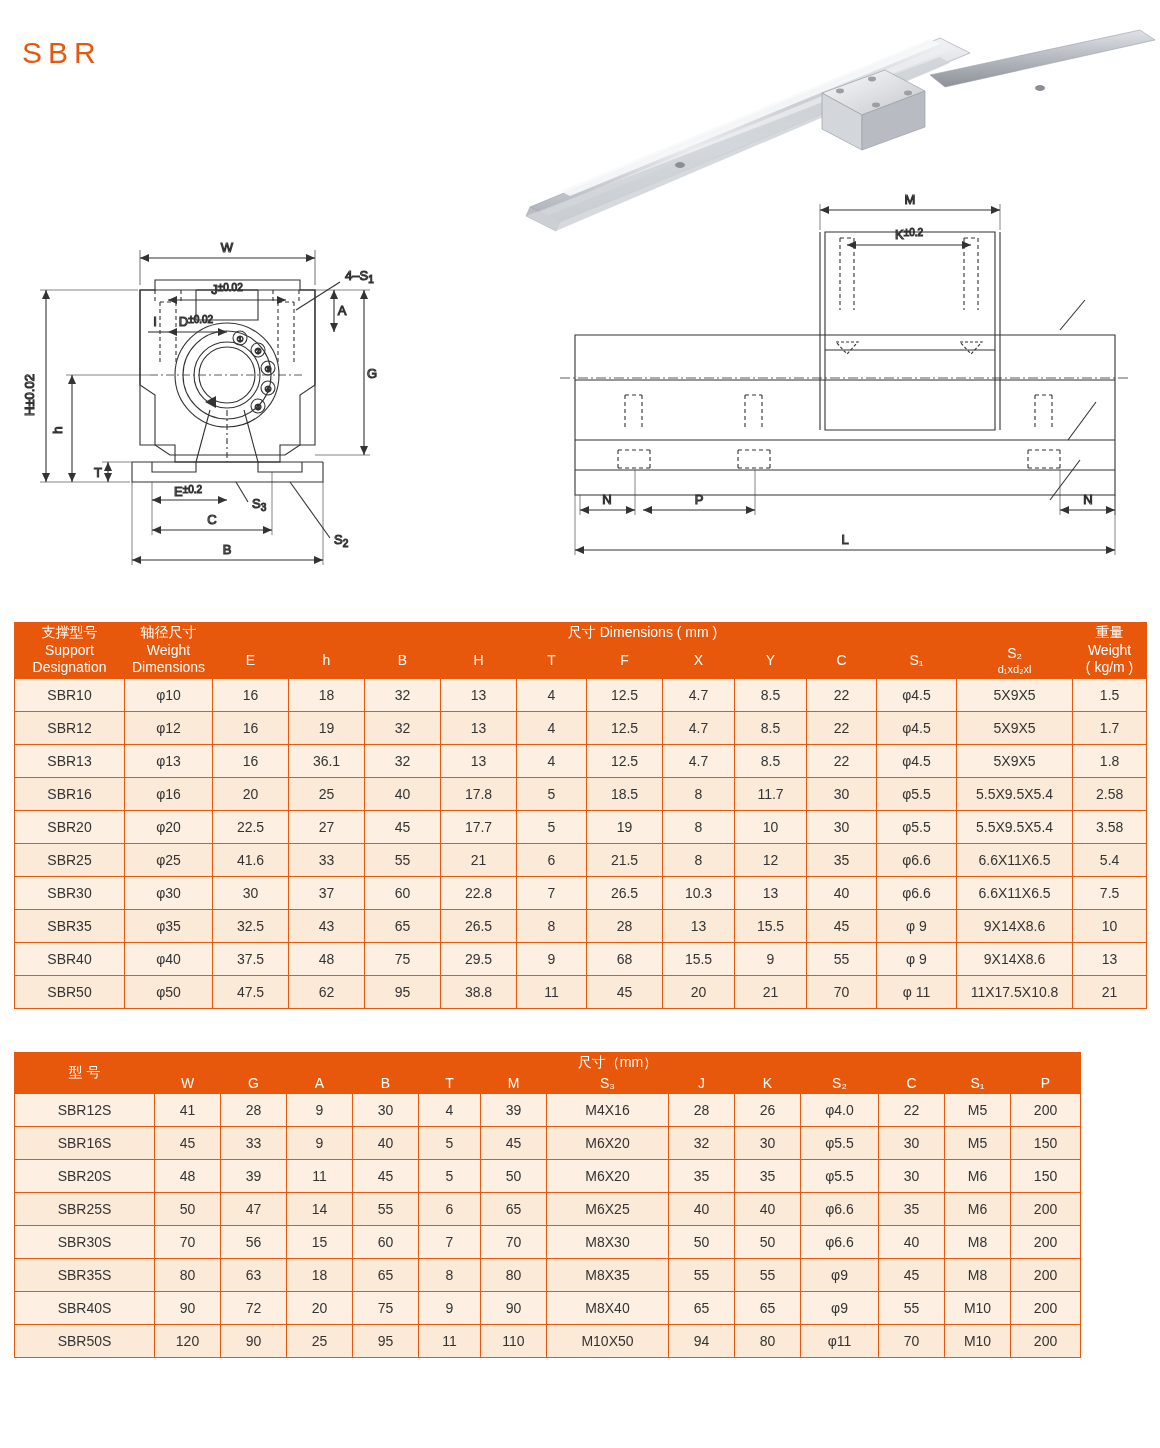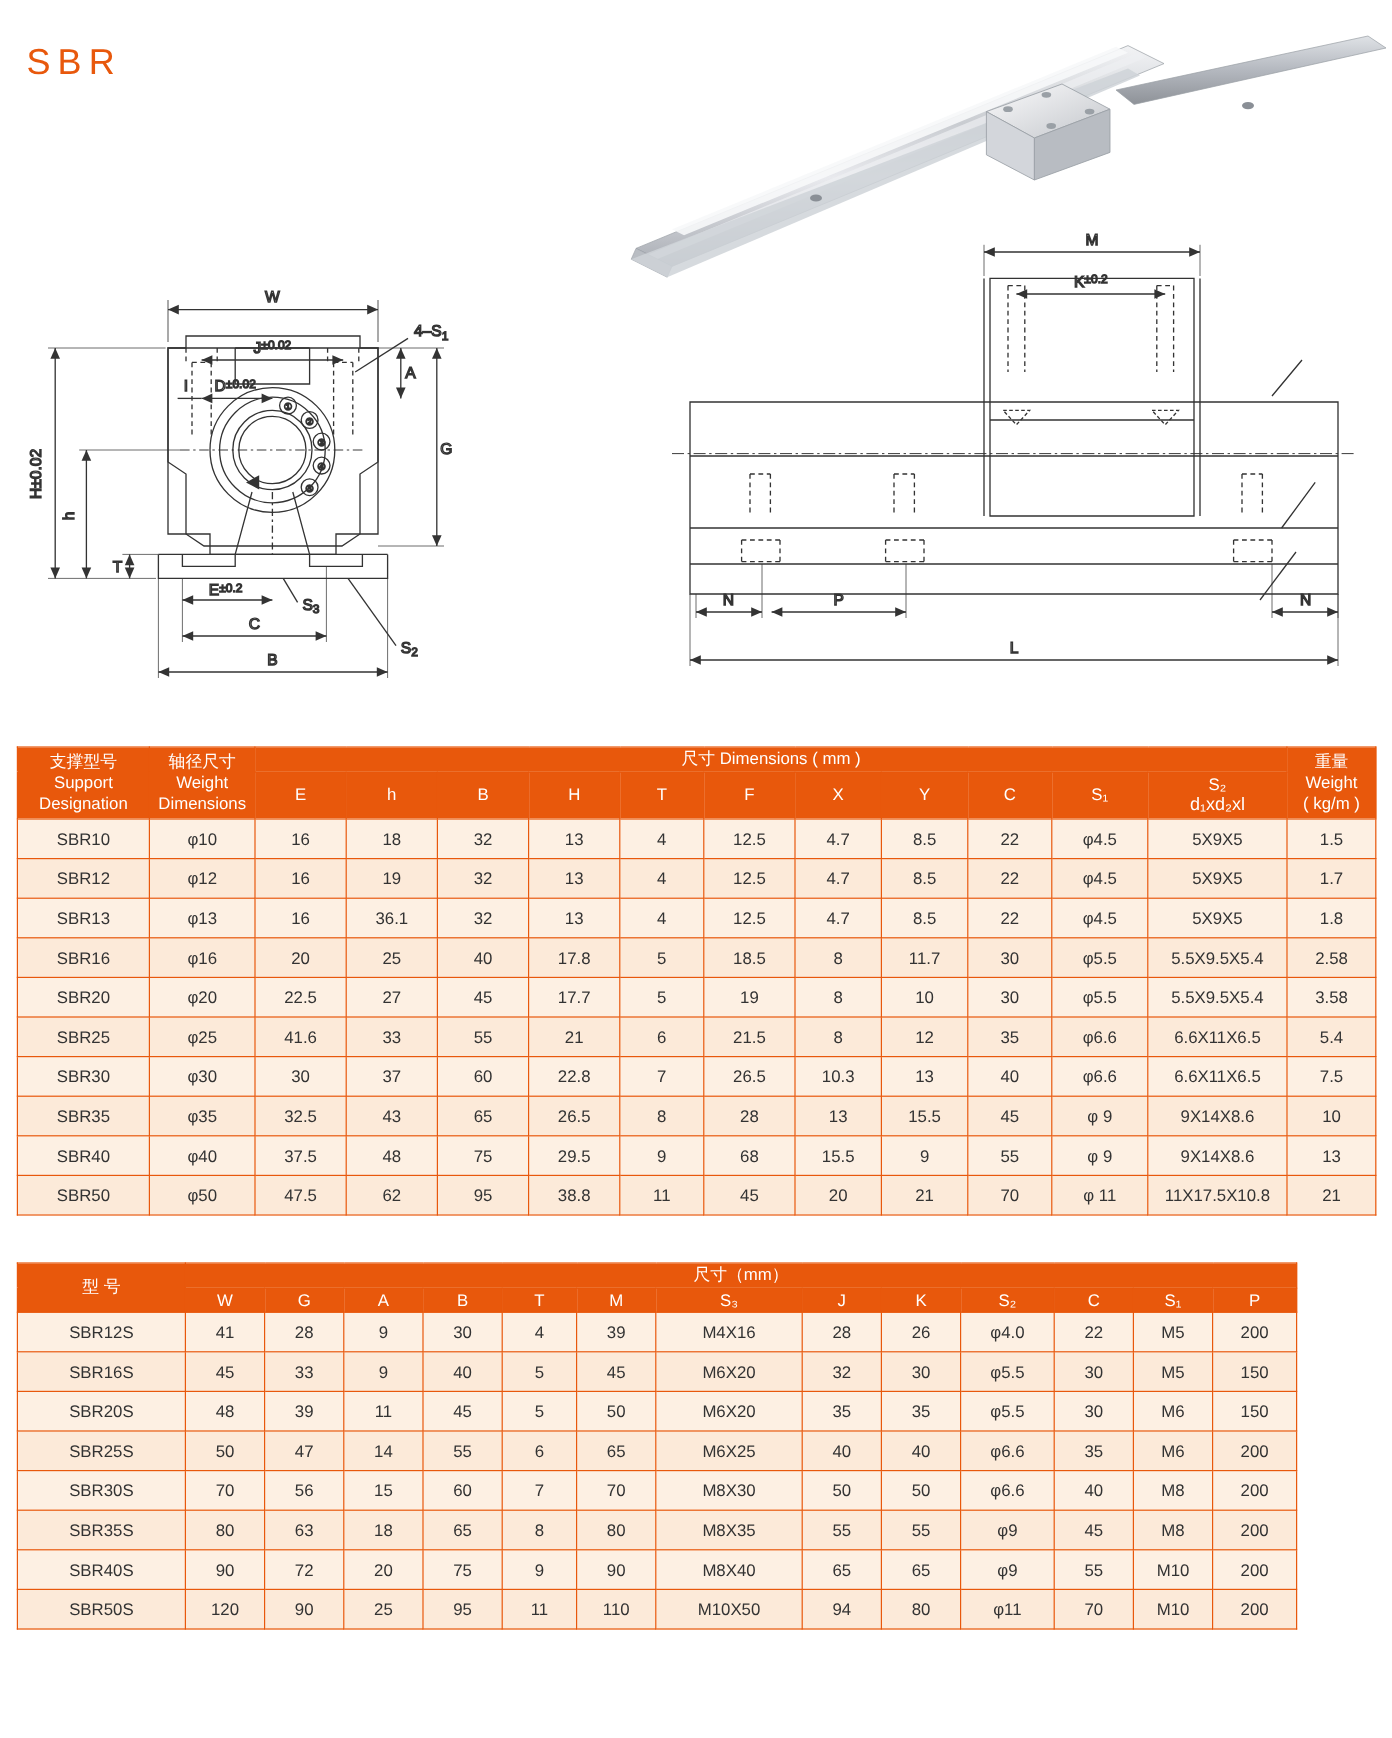--- a/index.html
+++ b/index.html
@@ -32,21 +32,21 @@
   }
   .tbl thead th{
     background:#E8580C;color:#ffffff;font-weight:normal;
     font-size:14px;line-height:1.25;
   }
   .tbl tbody td{
     background:#FDF0E3;color:#333;height:30px;
   }
   .tbl tbody tr:nth-child(even) td{background:#FCEAD9;}
   .cn{font-size:14px;}
-  .small{font-size:15px;}
+  .small{font-size:11px;}
 
   #table1{left:14px;top:622px;width:1132px;}
   #table2{left:14px;top:1052px;width:948px;}
 </style>
 </head>
 <body>
 
 <div class="title">SBR</div>
 
 <div class="drawings">

